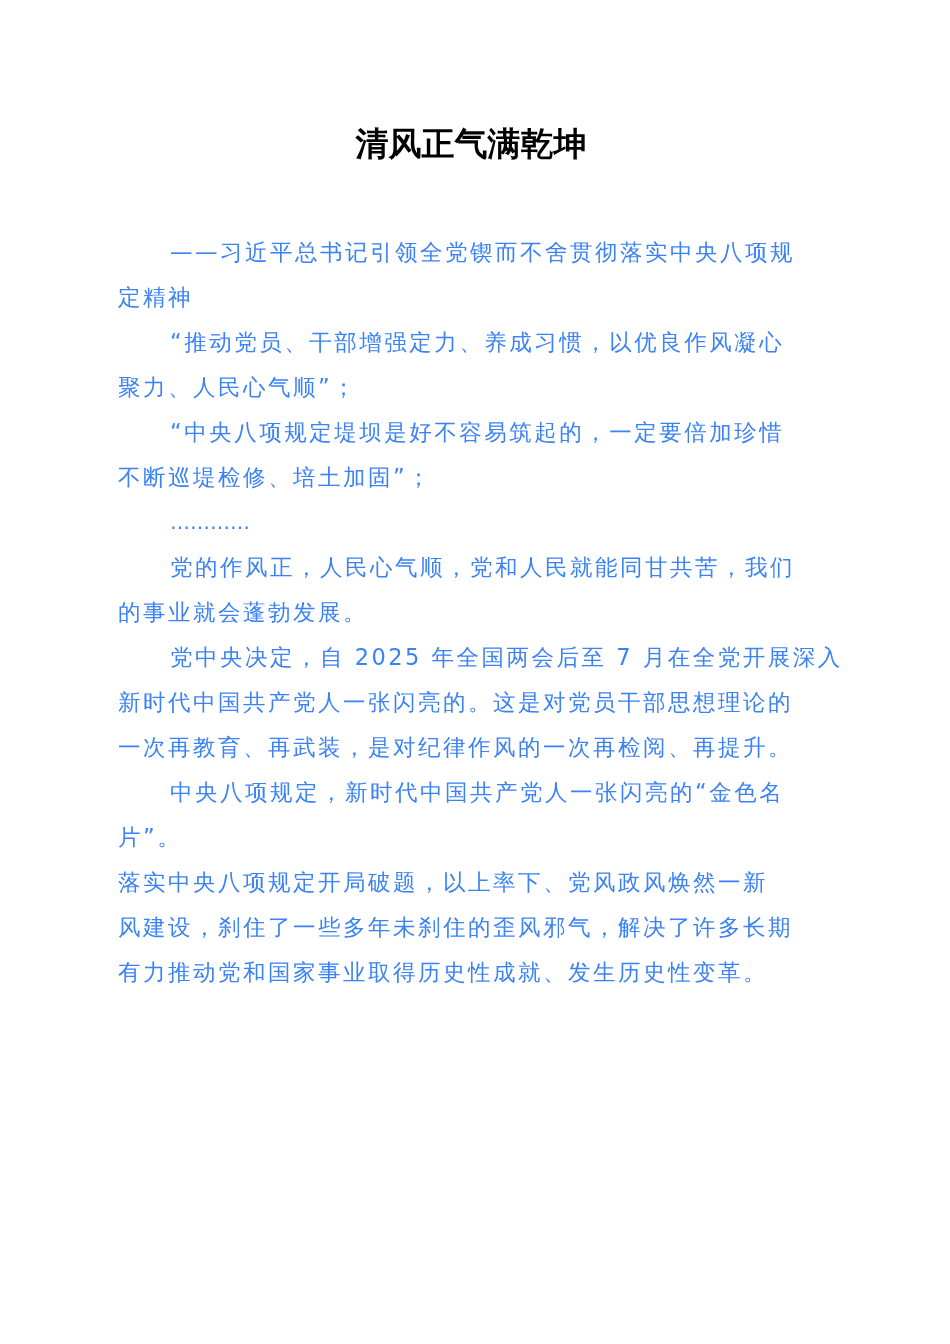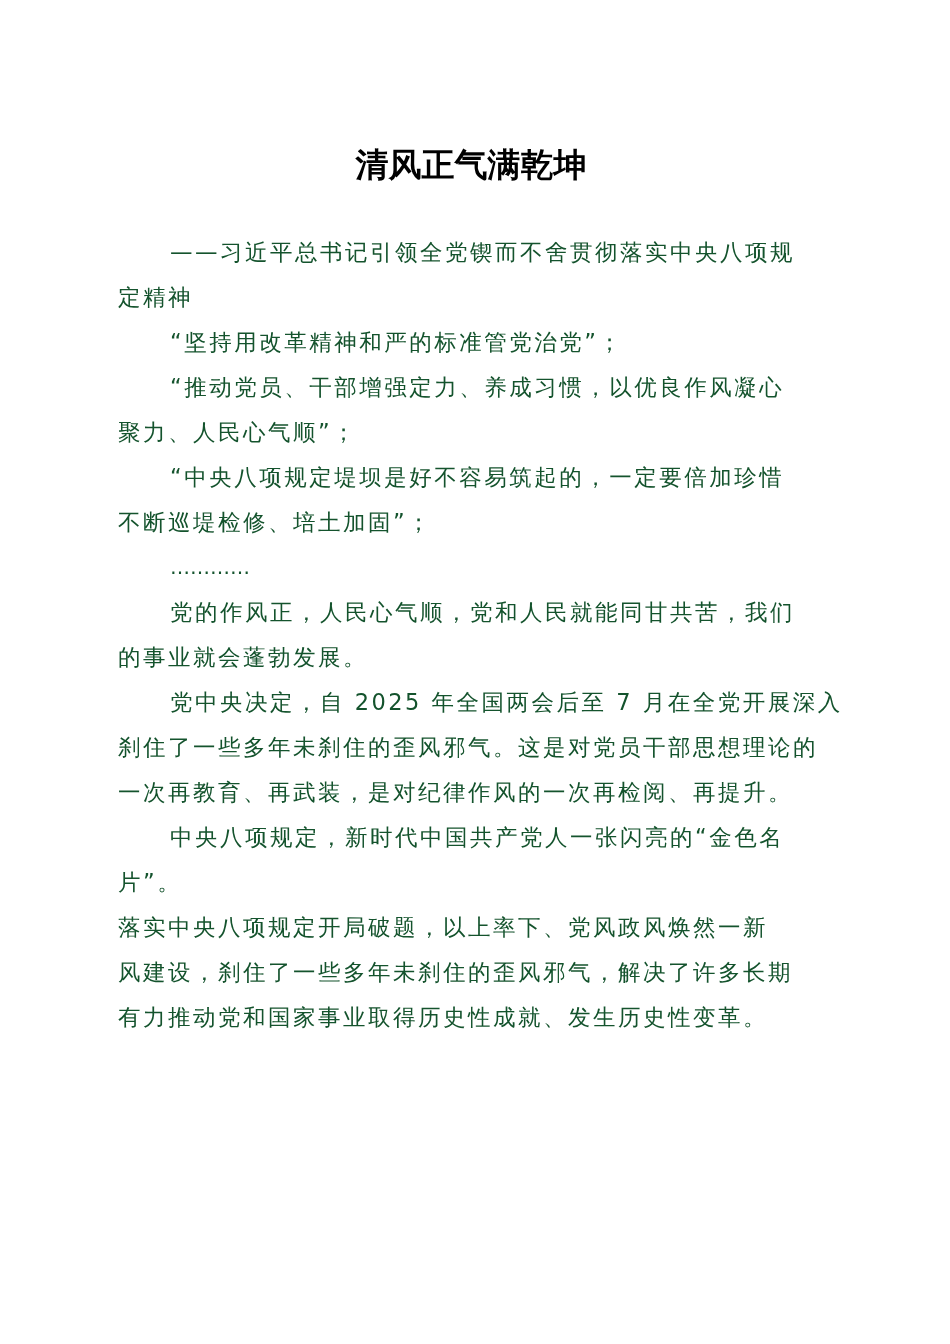--- a/index.html
+++ b/index.html
@@ -16,40 +16,40 @@
     }
     .page {
       position: absolute;
       left: 0; top: 0;
       width: 950px;
       height: 1344px;
       background: #ffffff;
     }
     .title {
       position: absolute;
-      top: 144px;
+      top: 120px;
       left: 0;
       width: 942px;
       text-align: center;
-      font-family: Liberation Mono, monospace;
+      font-family: Liberation Serif, serif;
       font-weight: bold;
       font-size: 33px;
       line-height: 48px;
       color: #000000;
       letter-spacing: 0px;
     }
     .body {
       position: absolute;
       top: 230px;
       left: 118px;
       width: 720px;
       font-family: "DejaVu Sans", "Liberation Sans", sans-serif;
       font-size: 22.5px;
       line-height: 45px;
-      color: #14532d;
+      color: #3b82f6;
       letter-spacing: 2.5px;
     }
     .line {
       display: block;
       height: 45px;
       white-space: nowrap;
     }
     .indent {
       padding-left: 52px;
     }
@@ -63,35 +63,34 @@
 
 <div class="page">
 
   <div class="title">清风正气满乾坤</div>
 
   <div class="body">
 
     <span class="line indent">——习近平总书记引领全党锲而不舍贯彻落实中央八项规</span>
     <span class="line">定精神</span>
 
-    <span class="line indent">“坚持用改革精神和严的标准管党治党”；</span>
 
     <span class="line indent">“推动党员、干部增强定力、养成习惯，以优良作风凝心</span>
     <span class="line">聚力、人民心气顺”；</span>
 
     <span class="line indent">“中央八项规定堤坝是好不容易筑起的，一定要倍加珍惜</span>
     <span class="line">不断巡堤检修、培土加固”；</span>
 
     <span class="line indent ellipsis">…………</span>
 
     <span class="line indent">党的作风正，人民心气顺，党和人民就能同甘共苦，我们</span>
     <span class="line">的事业就会蓬勃发展。</span>
 
     <span class="line indent">党中央决定，自 2025 年全国两会后至 7 月在全党开展深入</span>
-    <span class="line">刹住了一些多年未刹住的歪风邪气。这是对党员干部思想理论的</span>
+    <span class="line">新时代中国共产党人一张闪亮的。这是对党员干部思想理论的</span>
     <span class="line">一次再教育、再武装，是对纪律作风的一次再检阅、再提升。</span>
 
     <span class="line indent">中央八项规定，新时代中国共产党人一张闪亮的“金色名</span>
     <span class="line">片”。</span>
 
     <span class="line">落实中央八项规定开局破题，以上率下、党风政风焕然一新</span>
     <span class="line">风建设，刹住了一些多年未刹住的歪风邪气，解决了许多长期</span>
     <span class="line">有力推动党和国家事业取得历史性成就、发生历史性变革。</span>
 
   </div>

